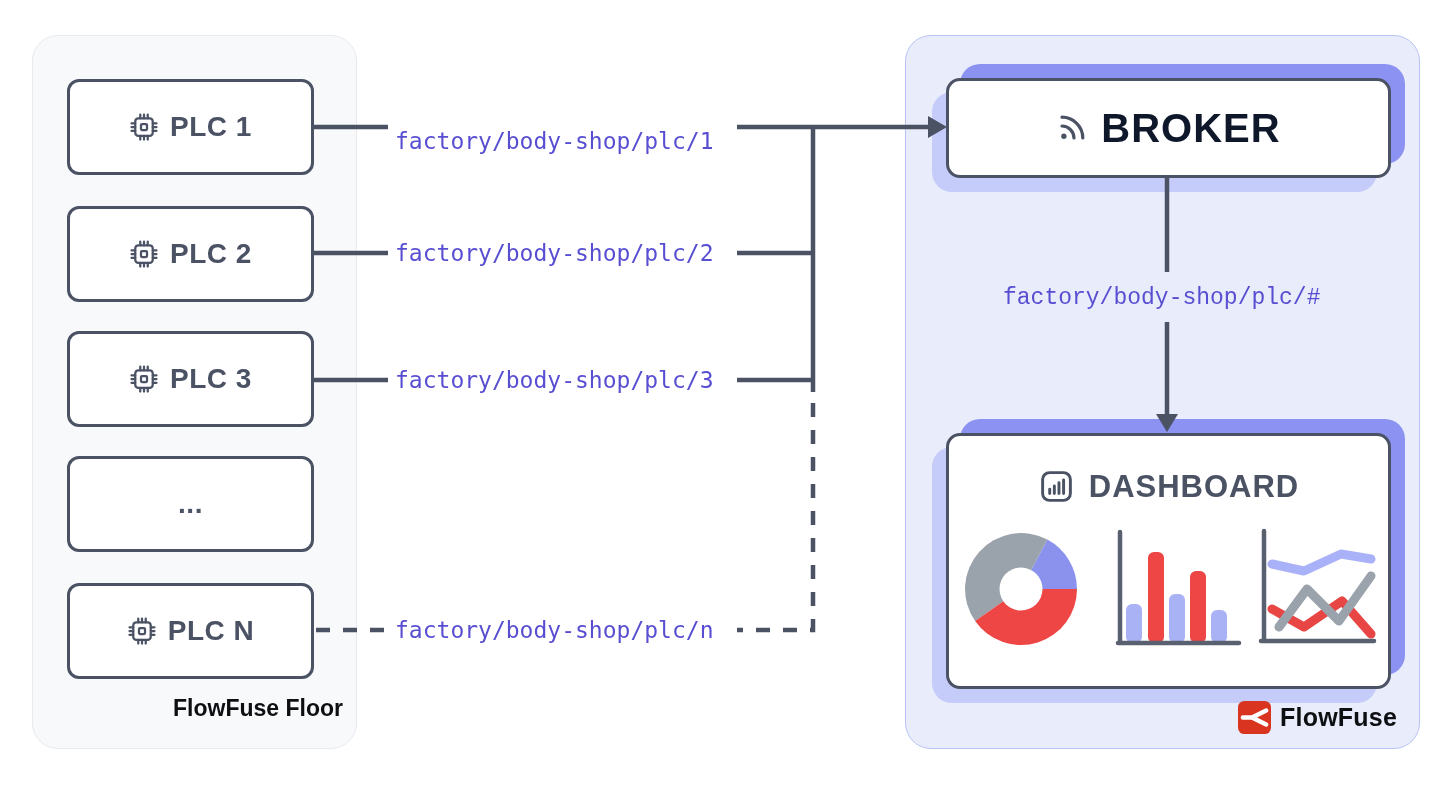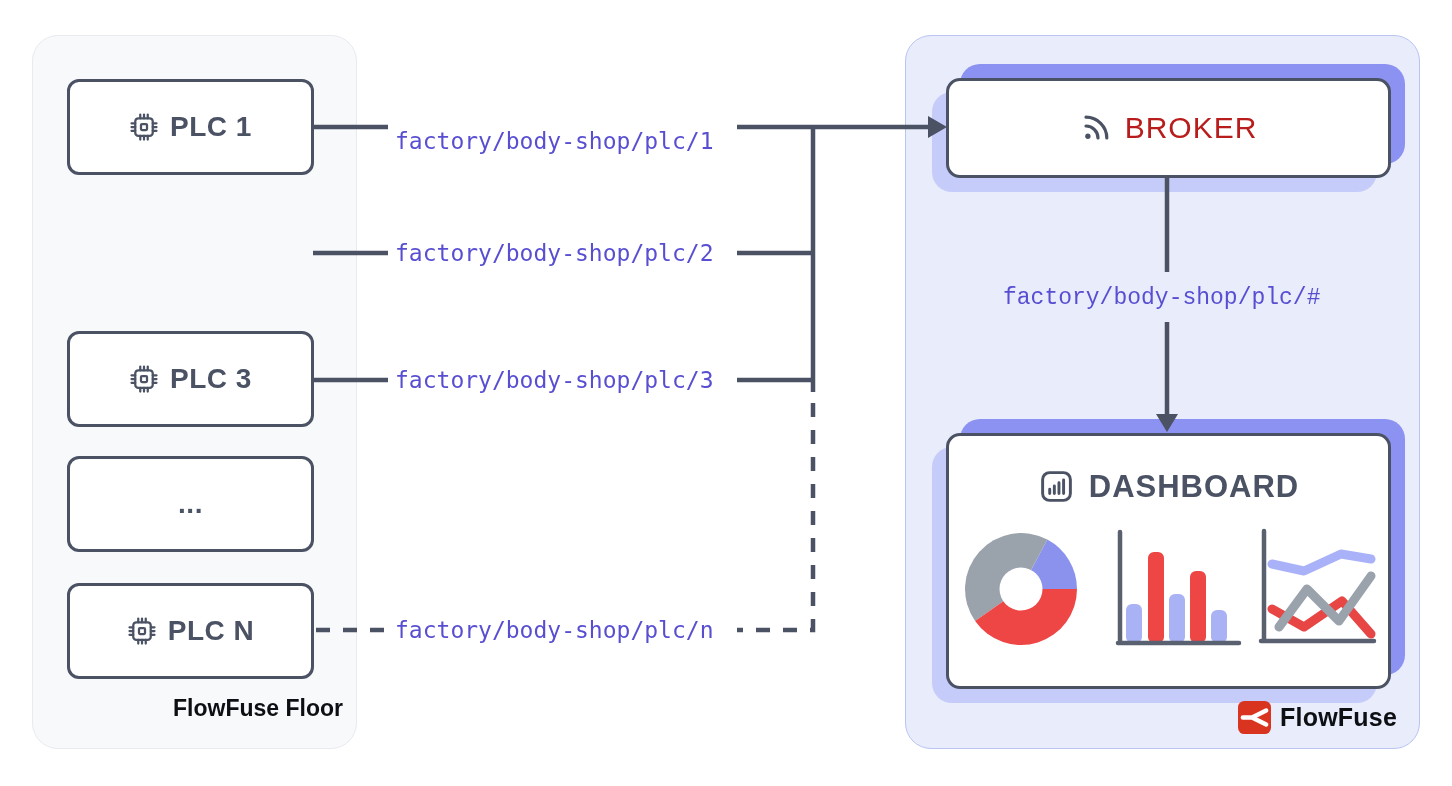--- a/index.html
+++ b/index.html
@@ -32,21 +32,21 @@
   .topic-wildcard{text-align:left;font-family:Liberation Mono, monospace;}
   
   .offset-shape{position:absolute;width:445px;border-radius:20px;}
   .offset-dark{background:#8b92f1;}
   .offset-light{background:#c6ccf9;}
   .cloud-box{
     position:absolute;z-index:2;box-sizing:border-box;background:#ffffff;
     border:3.5px solid #4a5264;border-radius:14px;
   }
   .broker-box{left:40px;top:42px;width:445px;height:100px;display:flex;align-items:center;justify-content:center;gap:13px;}
-  .broker-label{font-size:30px;font-weight:normal;letter-spacing:1px;color:#b91c1c;}
+  .broker-label{font-size:40px;font-weight:bold;letter-spacing:1px;color:#0f172a;}
   .dashboard-box{left:40px;top:397px;width:445px;height:256px;}
   .dash-header{position:absolute;left:0;top:32px;width:100%;display:flex;align-items:center;justify-content:center;gap:14px;}
   .dash-label{font-size:31px;font-weight:bold;letter-spacing:1px;color:#4a5264;}
   .chart{position:absolute;}
   
   .caption{
     position:absolute;z-index:2;font-size:23px;font-weight:bold;color:#0e0f12;line-height:26px;
   }
   .caption-factory{left:150px;top:695px;width:193px;text-align:right;}
   .brand{position:absolute;z-index:2;right:22px;top:665px;display:flex;align-items:center;gap:9px;}
@@ -60,20 +60,30 @@
   <section class="panel panel-factory">
     <div class="node plc-node" style="top:43px">
       <span class="icon">
         <svg width="30" height="30" viewBox="0 0 24 24" fill="none" stroke="#4a5264" stroke-width="1.8" stroke-linecap="round">
           <rect x="5" y="5" width="14" height="14" rx="2.5"></rect>
             <rect x="9.6" y="9.6" width="4.8" height="4.8" rx="0.8"></rect>
           <path d="M9 2v3M12 2v3M15 2v3M9 19v3M12 19v3M15 19v3M2 9h3M2 12h3M2 15h3M19 9h3M19 12h3M19 15h3"></path>
         </svg>
       </span>
       <span class="node-label">PLC 1</span>
+    </div>
+    <div class="node plc-node" style="top:170px">
+      <span class="icon">
+        <svg width="30" height="30" viewBox="0 0 24 24" fill="none" stroke="#4a5264" stroke-width="1.8" stroke-linecap="round">
+          <rect x="5" y="5" width="14" height="14" rx="2.5"></rect>
+            <rect x="9.6" y="9.6" width="4.8" height="4.8" rx="0.8"></rect>
+          <path d="M9 2v3M12 2v3M15 2v3M9 19v3M12 19v3M15 19v3M2 9h3M2 12h3M2 15h3M19 9h3M19 12h3M19 15h3"></path>
+        </svg>
+      </span>
+      <span class="node-label">PLC 2</span>
     </div>
     <div class="node plc-node" style="top:295px">
       <span class="icon">
         <svg width="30" height="30" viewBox="0 0 24 24" fill="none" stroke="#4a5264" stroke-width="1.8" stroke-linecap="round">
           <rect x="5" y="5" width="14" height="14" rx="2.5"></rect>
             <rect x="9.6" y="9.6" width="4.8" height="4.8" rx="0.8"></rect>
           <path d="M9 2v3M12 2v3M15 2v3M9 19v3M12 19v3M15 19v3M2 9h3M2 12h3M2 15h3M19 9h3M19 12h3M19 15h3"></path>
         </svg>
       </span>
       <span class="node-label">PLC 3</span>

